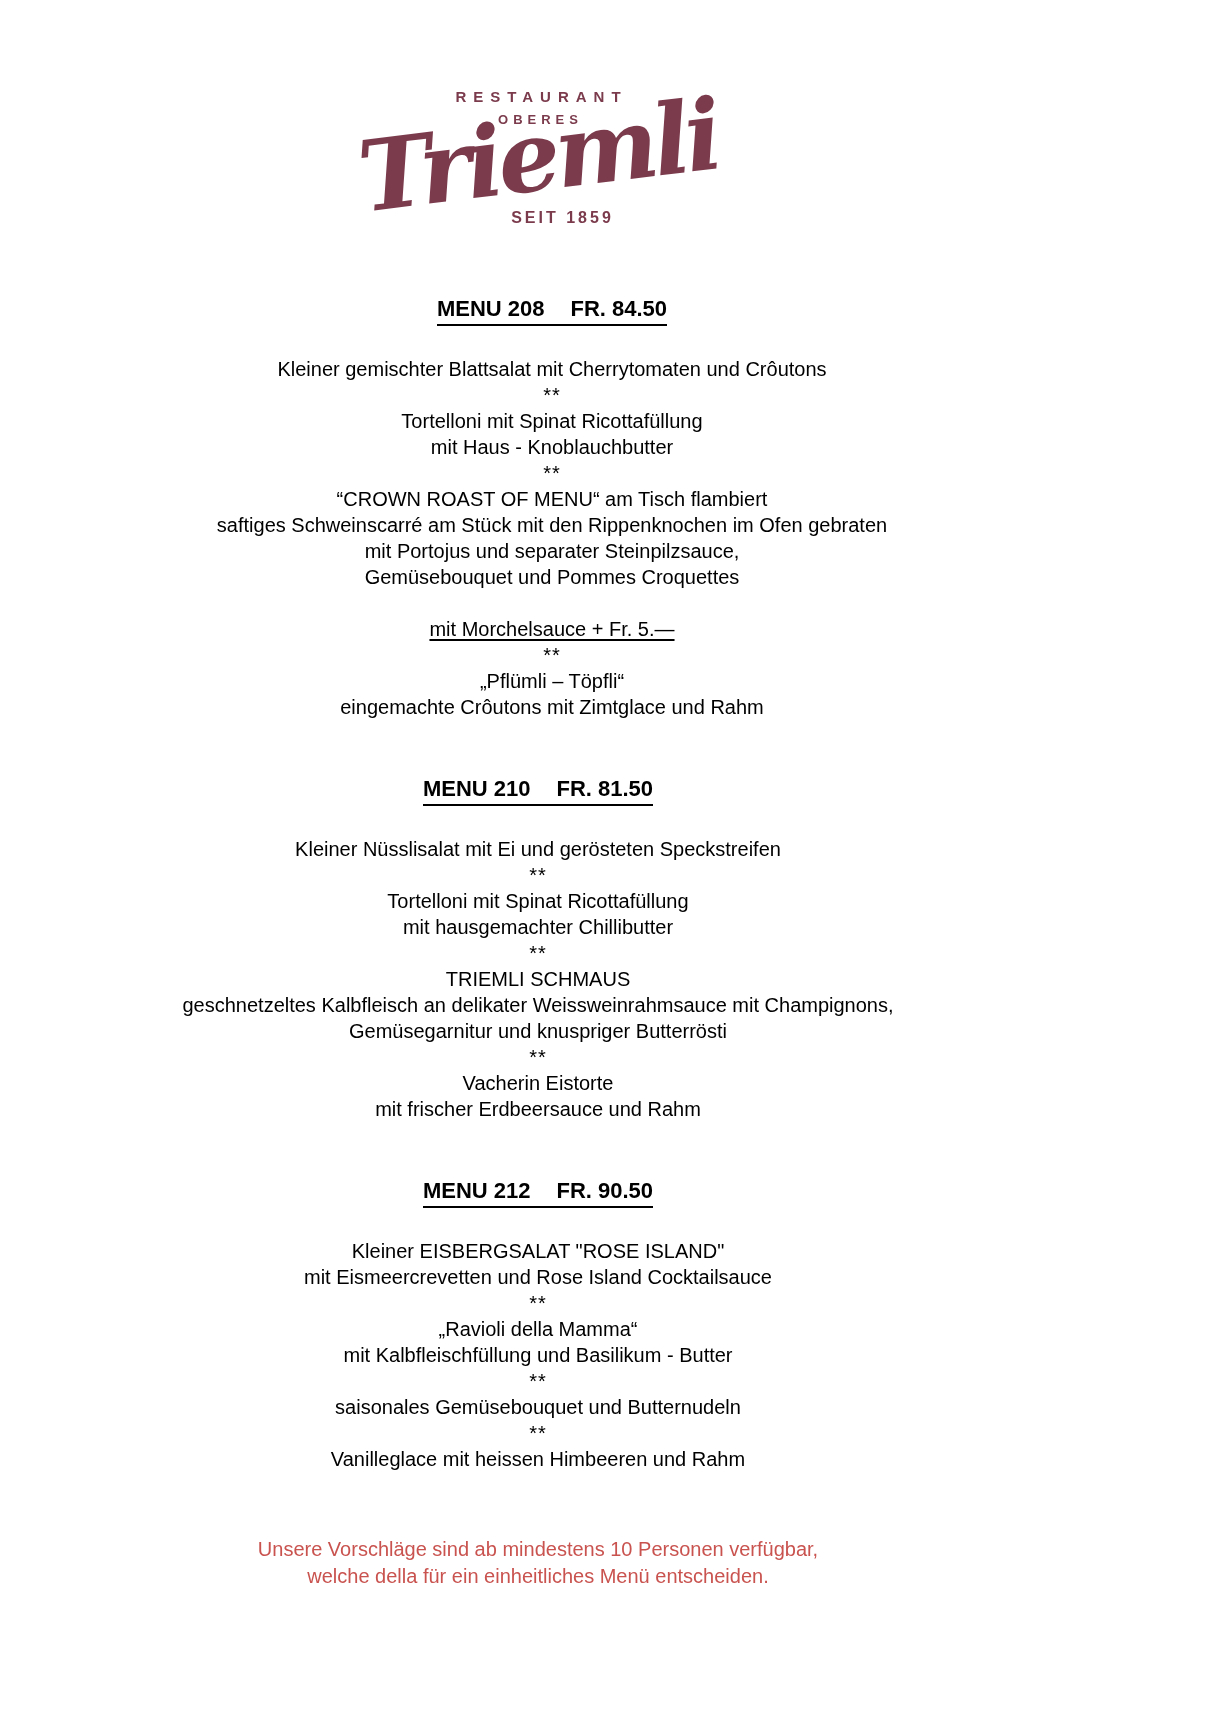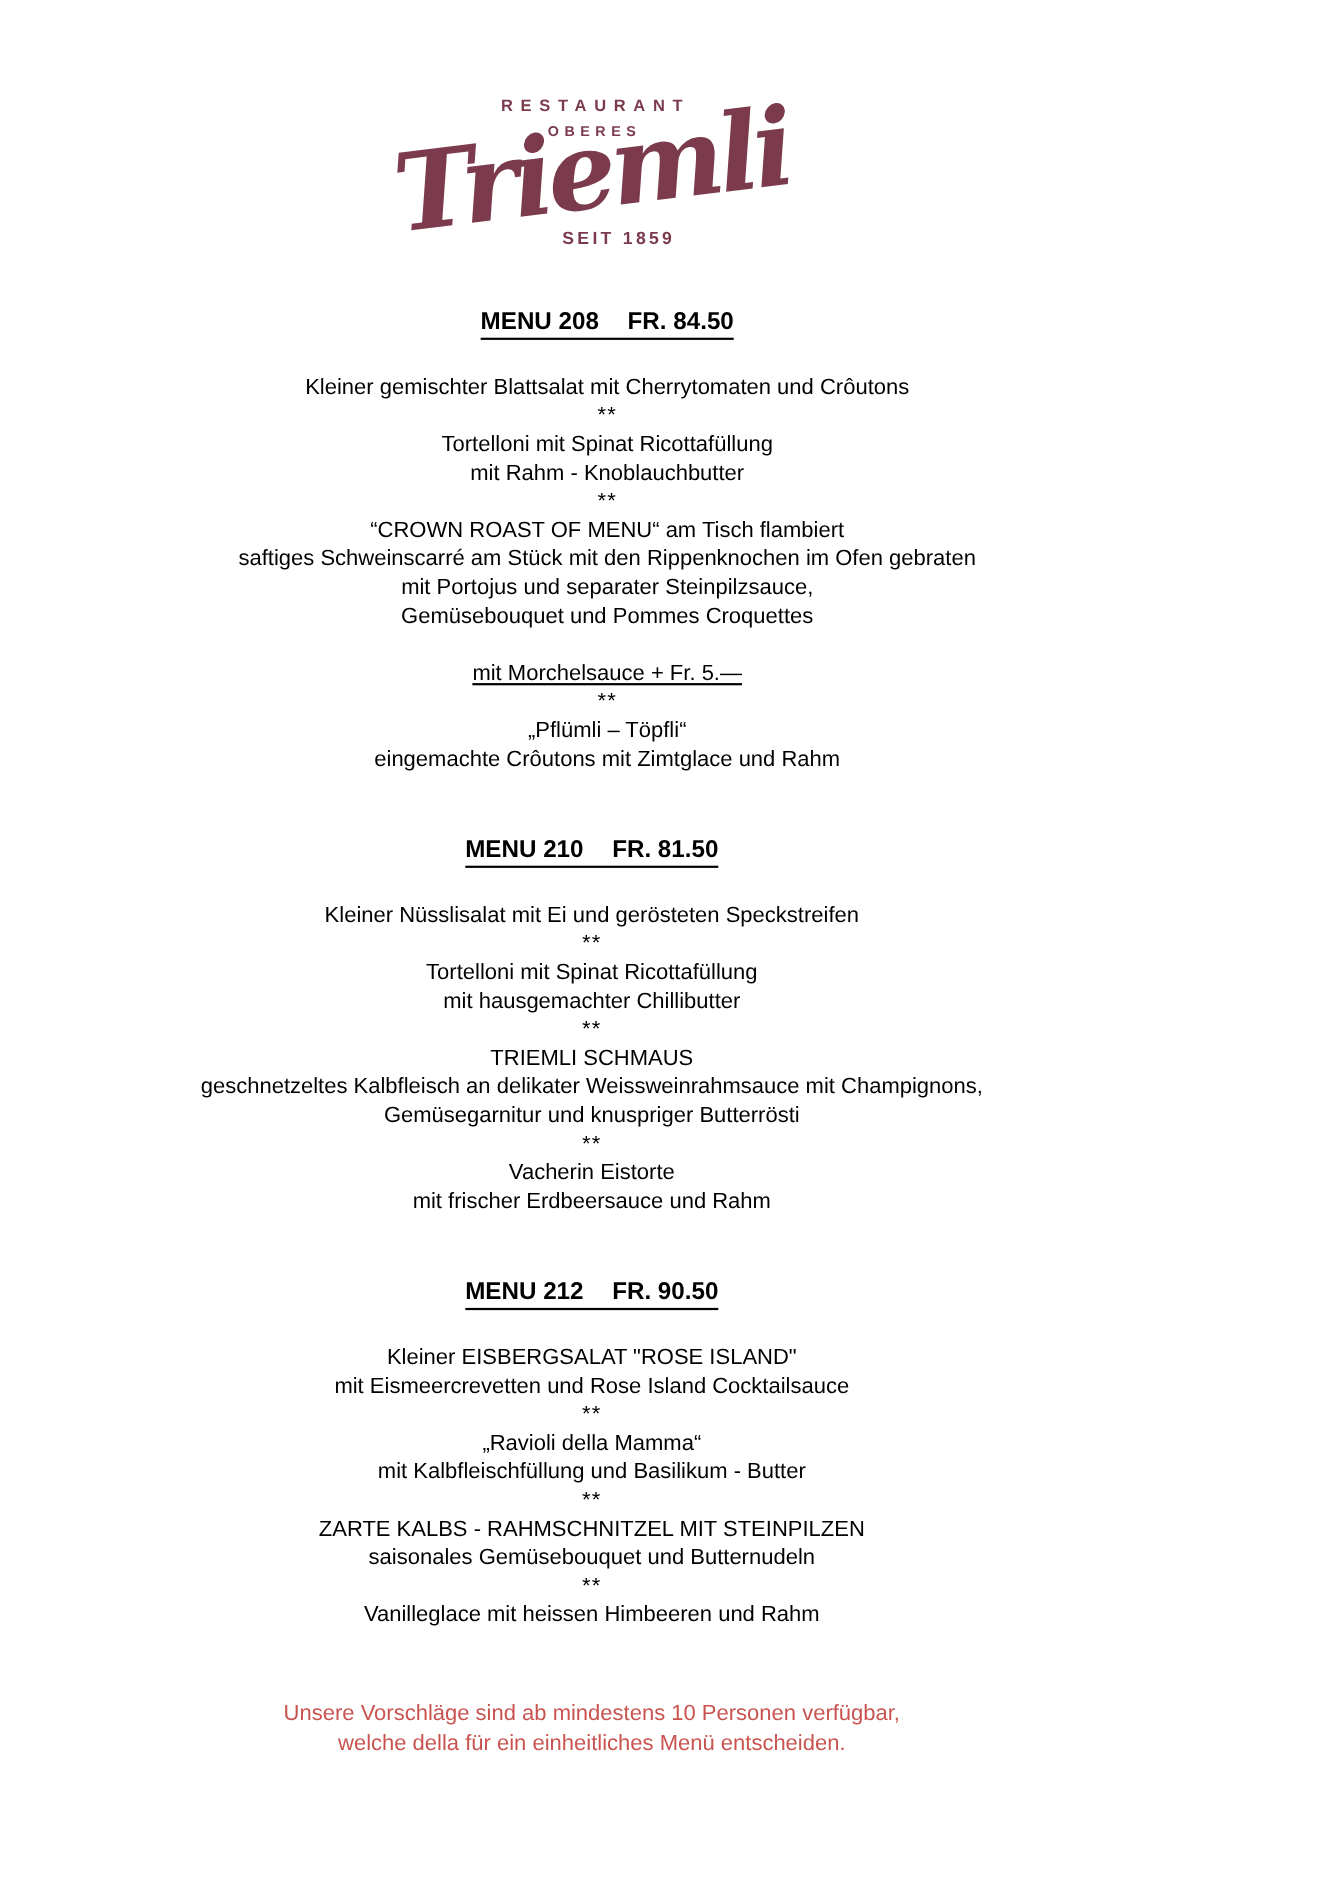--- a/index.html
+++ b/index.html
@@ -50,21 +50,21 @@
   .logo-since {
     font-size: 16px; font-weight: 700;
     letter-spacing: 3px;
     margin-top: -2px;
     padding-left: 49px;
   }
 
   
   .menus { }
   .menu-section { margin-top: 56px; }
-  .menu-section:first-child { margin-top: 52px; padding-left: 28px; }
+  .menu-section:first-child { margin-top: 69px; padding-left: 28px; }
   .menu-header {
     font-size: 22px; font-weight: 700;
     line-height: 26px;
     margin-bottom: 30px;
   }
   .menu-header-underline {
     display: inline-block;
     border-bottom: 2.5px solid var(--ink);
     padding-bottom: 2px;
   }
@@ -97,21 +97,21 @@
     <div class="logo-script">Triemli</div>
     <div class="logo-since">SEIT 1859</div>
   </div>
 
   <div class="menus" id="menus">
       <section class="menu-section">
         <div class="menu-header"><span class="menu-header-underline"><span>MENU 208</span><span class="menu-header-gap"></span><span>FR. 84.50</span></span></div>
         <div class="line normal">Kleiner gemischter Blattsalat mit Cherrytomaten und Crôutons</div>
         <div class="line stars">**</div>
         <div class="line normal">Tortelloni mit Spinat Ricottafüllung</div>
-        <div class="line normal">mit Rahm - Knoblauchbutter</div>
+        <div class="line normal">mit Haus - Knoblauchbutter</div>
         <div class="line stars">**</div>
         <div class="line normal">“CROWN ROAST OF MENU“ am Tisch flambiert</div>
         <div class="line normal">saftiges Schweinscarré am Stück mit den Rippenknochen im Ofen gebraten</div>
         <div class="line normal">mit Portojus und separater Steinpilzsauce,</div>
         <div class="line normal">Gemüsebouquet und Pommes Croquettes</div>
         <div class="line gap"></div>
         <div class="line underlined">mit Morchelsauce + Fr. 5.—</div>
         <div class="line stars">**</div>
         <div class="line normal">„Pflümli – Töpfli“</div>
         <div class="line normal">eingemachte Crôutons mit Zimtglace und Rahm</div>
@@ -131,21 +131,20 @@
         <div class="line normal">mit frischer Erdbeersauce und Rahm</div>
       </section>
       <section class="menu-section">
         <div class="menu-header"><span class="menu-header-underline"><span>MENU 212</span><span class="menu-header-gap"></span><span>FR. 90.50</span></span></div>
         <div class="line normal">Kleiner EISBERGSALAT "ROSE ISLAND"</div>
         <div class="line normal">mit Eismeercrevetten und Rose Island Cocktailsauce</div>
         <div class="line stars">**</div>
         <div class="line normal">„Ravioli della Mamma“</div>
         <div class="line normal">mit Kalbfleischfüllung und Basilikum - Butter</div>
         <div class="line stars">**</div>
-        <div class="line normal">ZARTE KALBS - RAHMSCHNITZEL MIT STEINPILZEN</div>
         <div class="line normal">saisonales Gemüsebouquet und Butternudeln</div>
         <div class="line stars">**</div>
         <div class="line normal">Vanilleglace mit heissen Himbeeren und Rahm</div>
       </section>
     </div>
 
   <div class="footer">
     <div class="footer-line">Unsere Vorschläge sind ab mindestens 10 Personen verfügbar,</div>
     <div class="footer-line">welche della für ein einheitliches Menü entscheiden.</div>
   </div>

